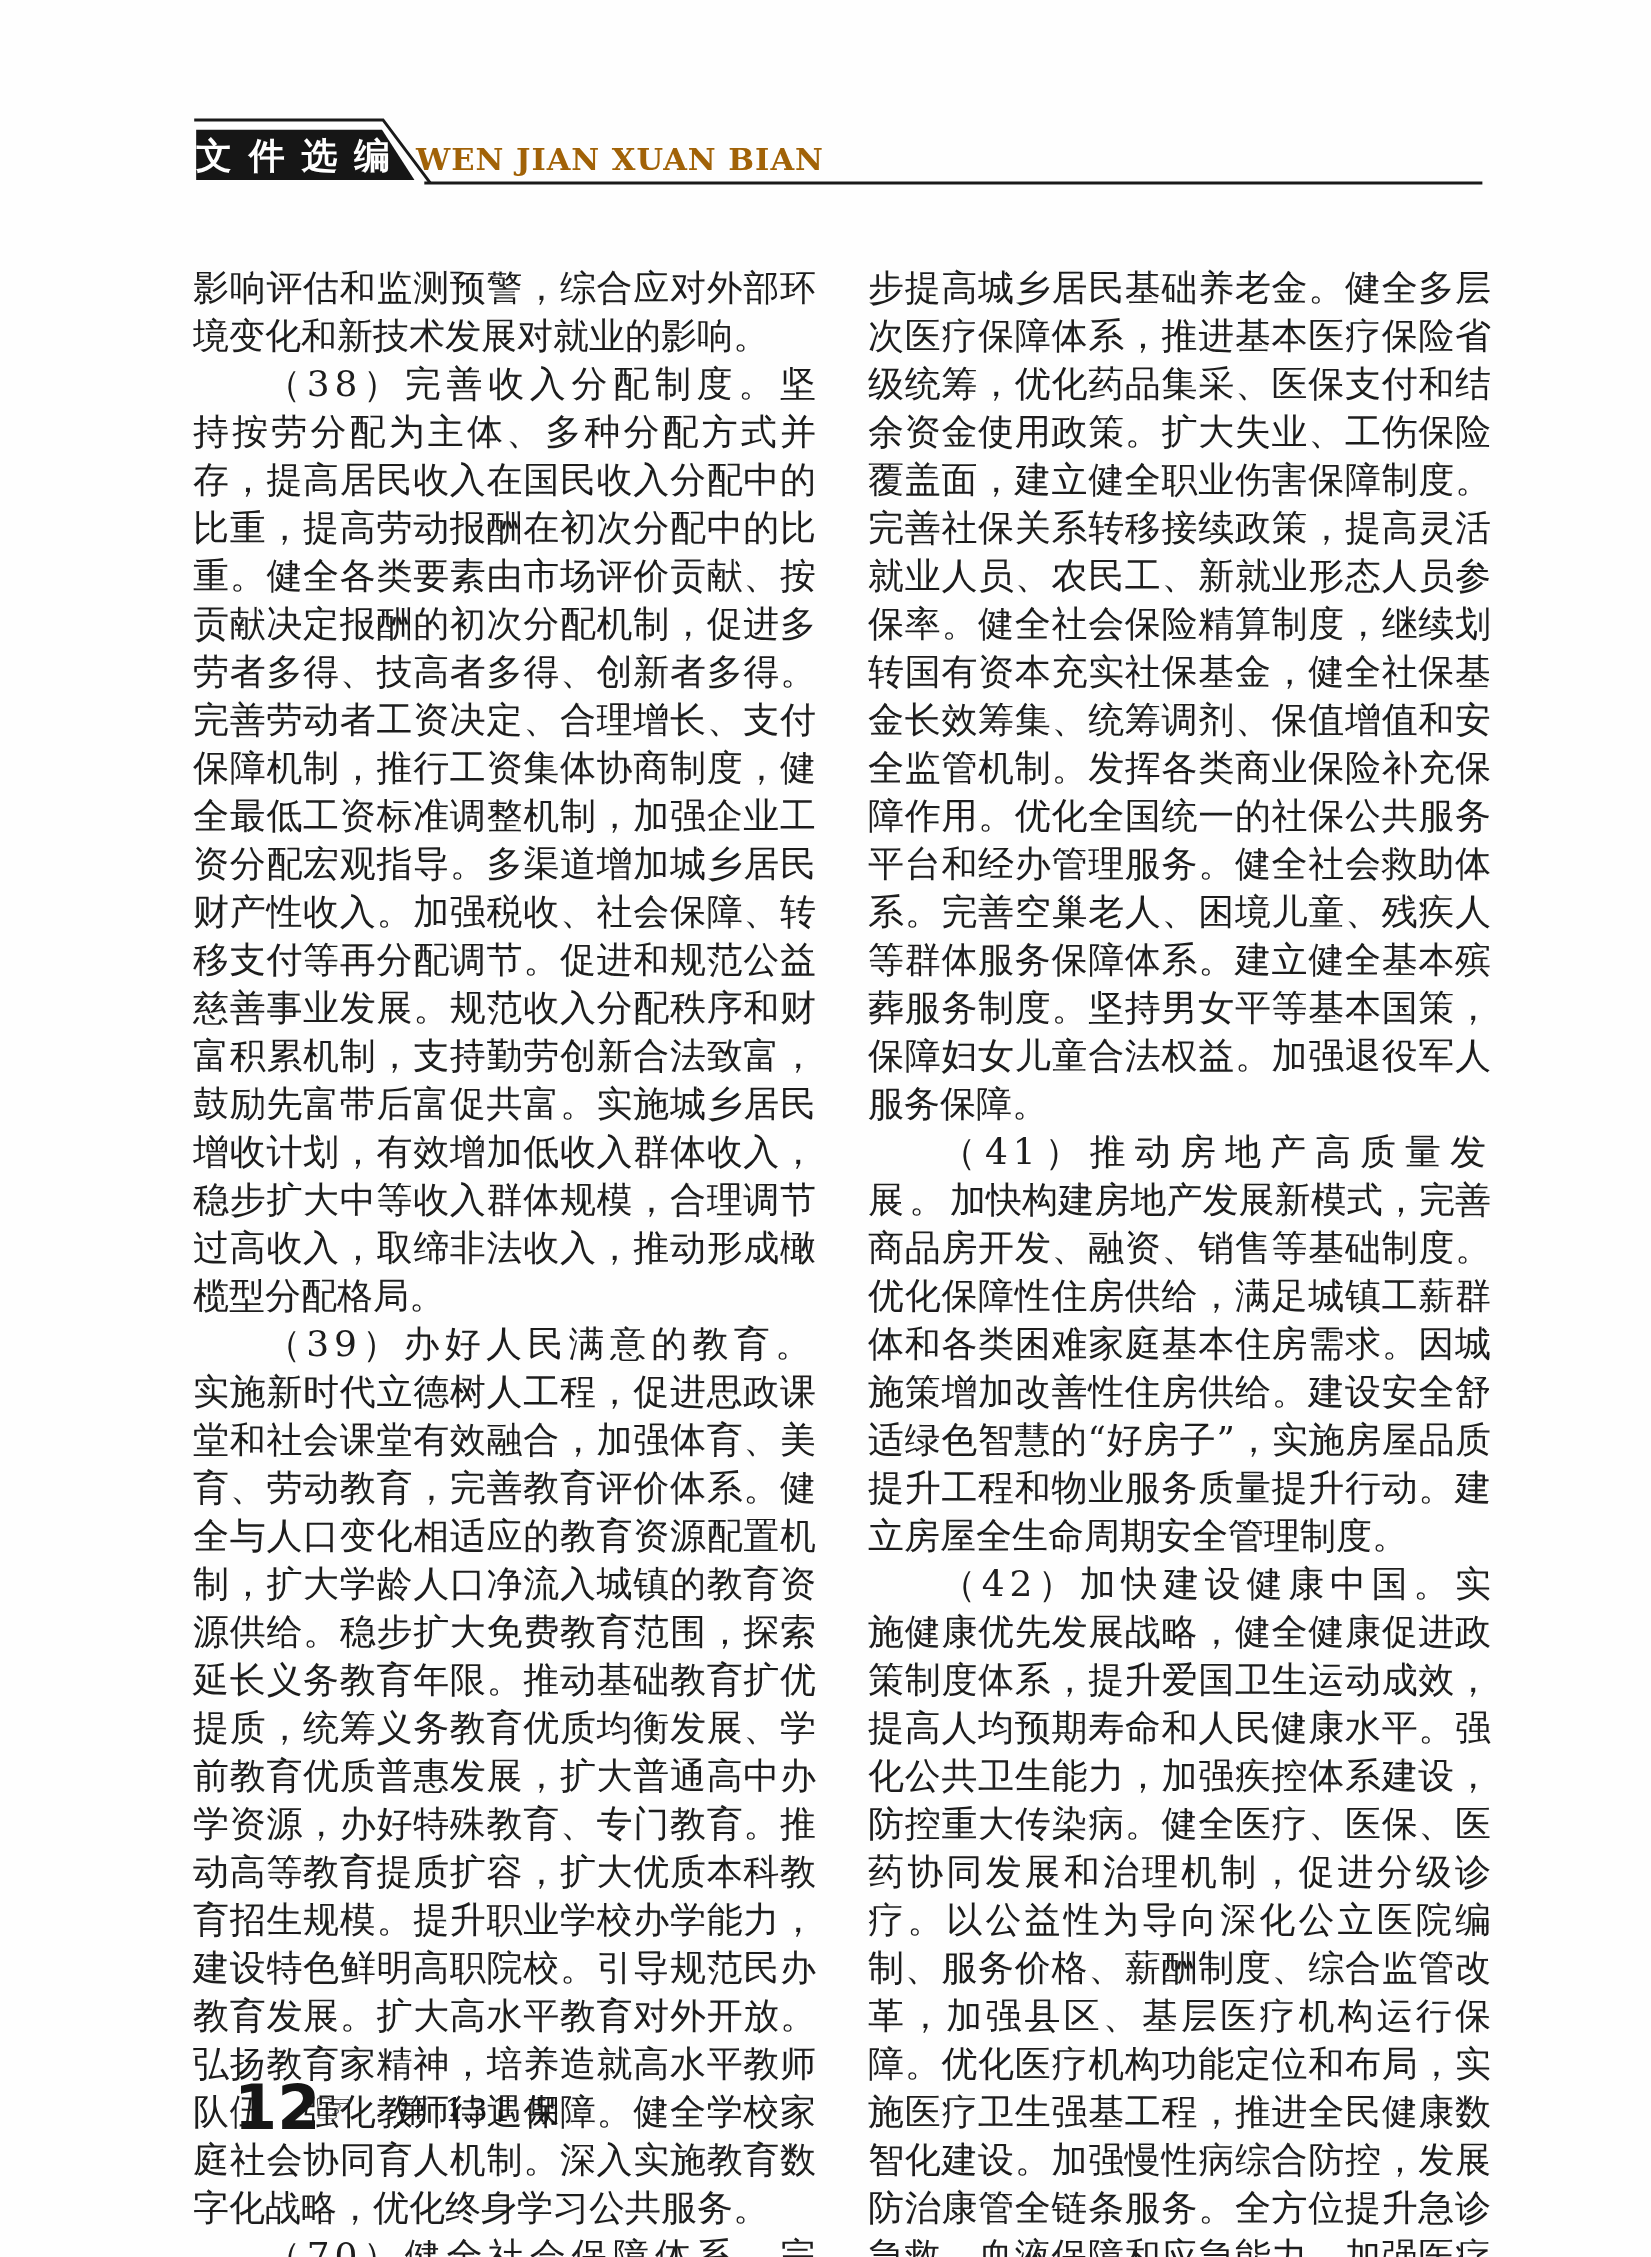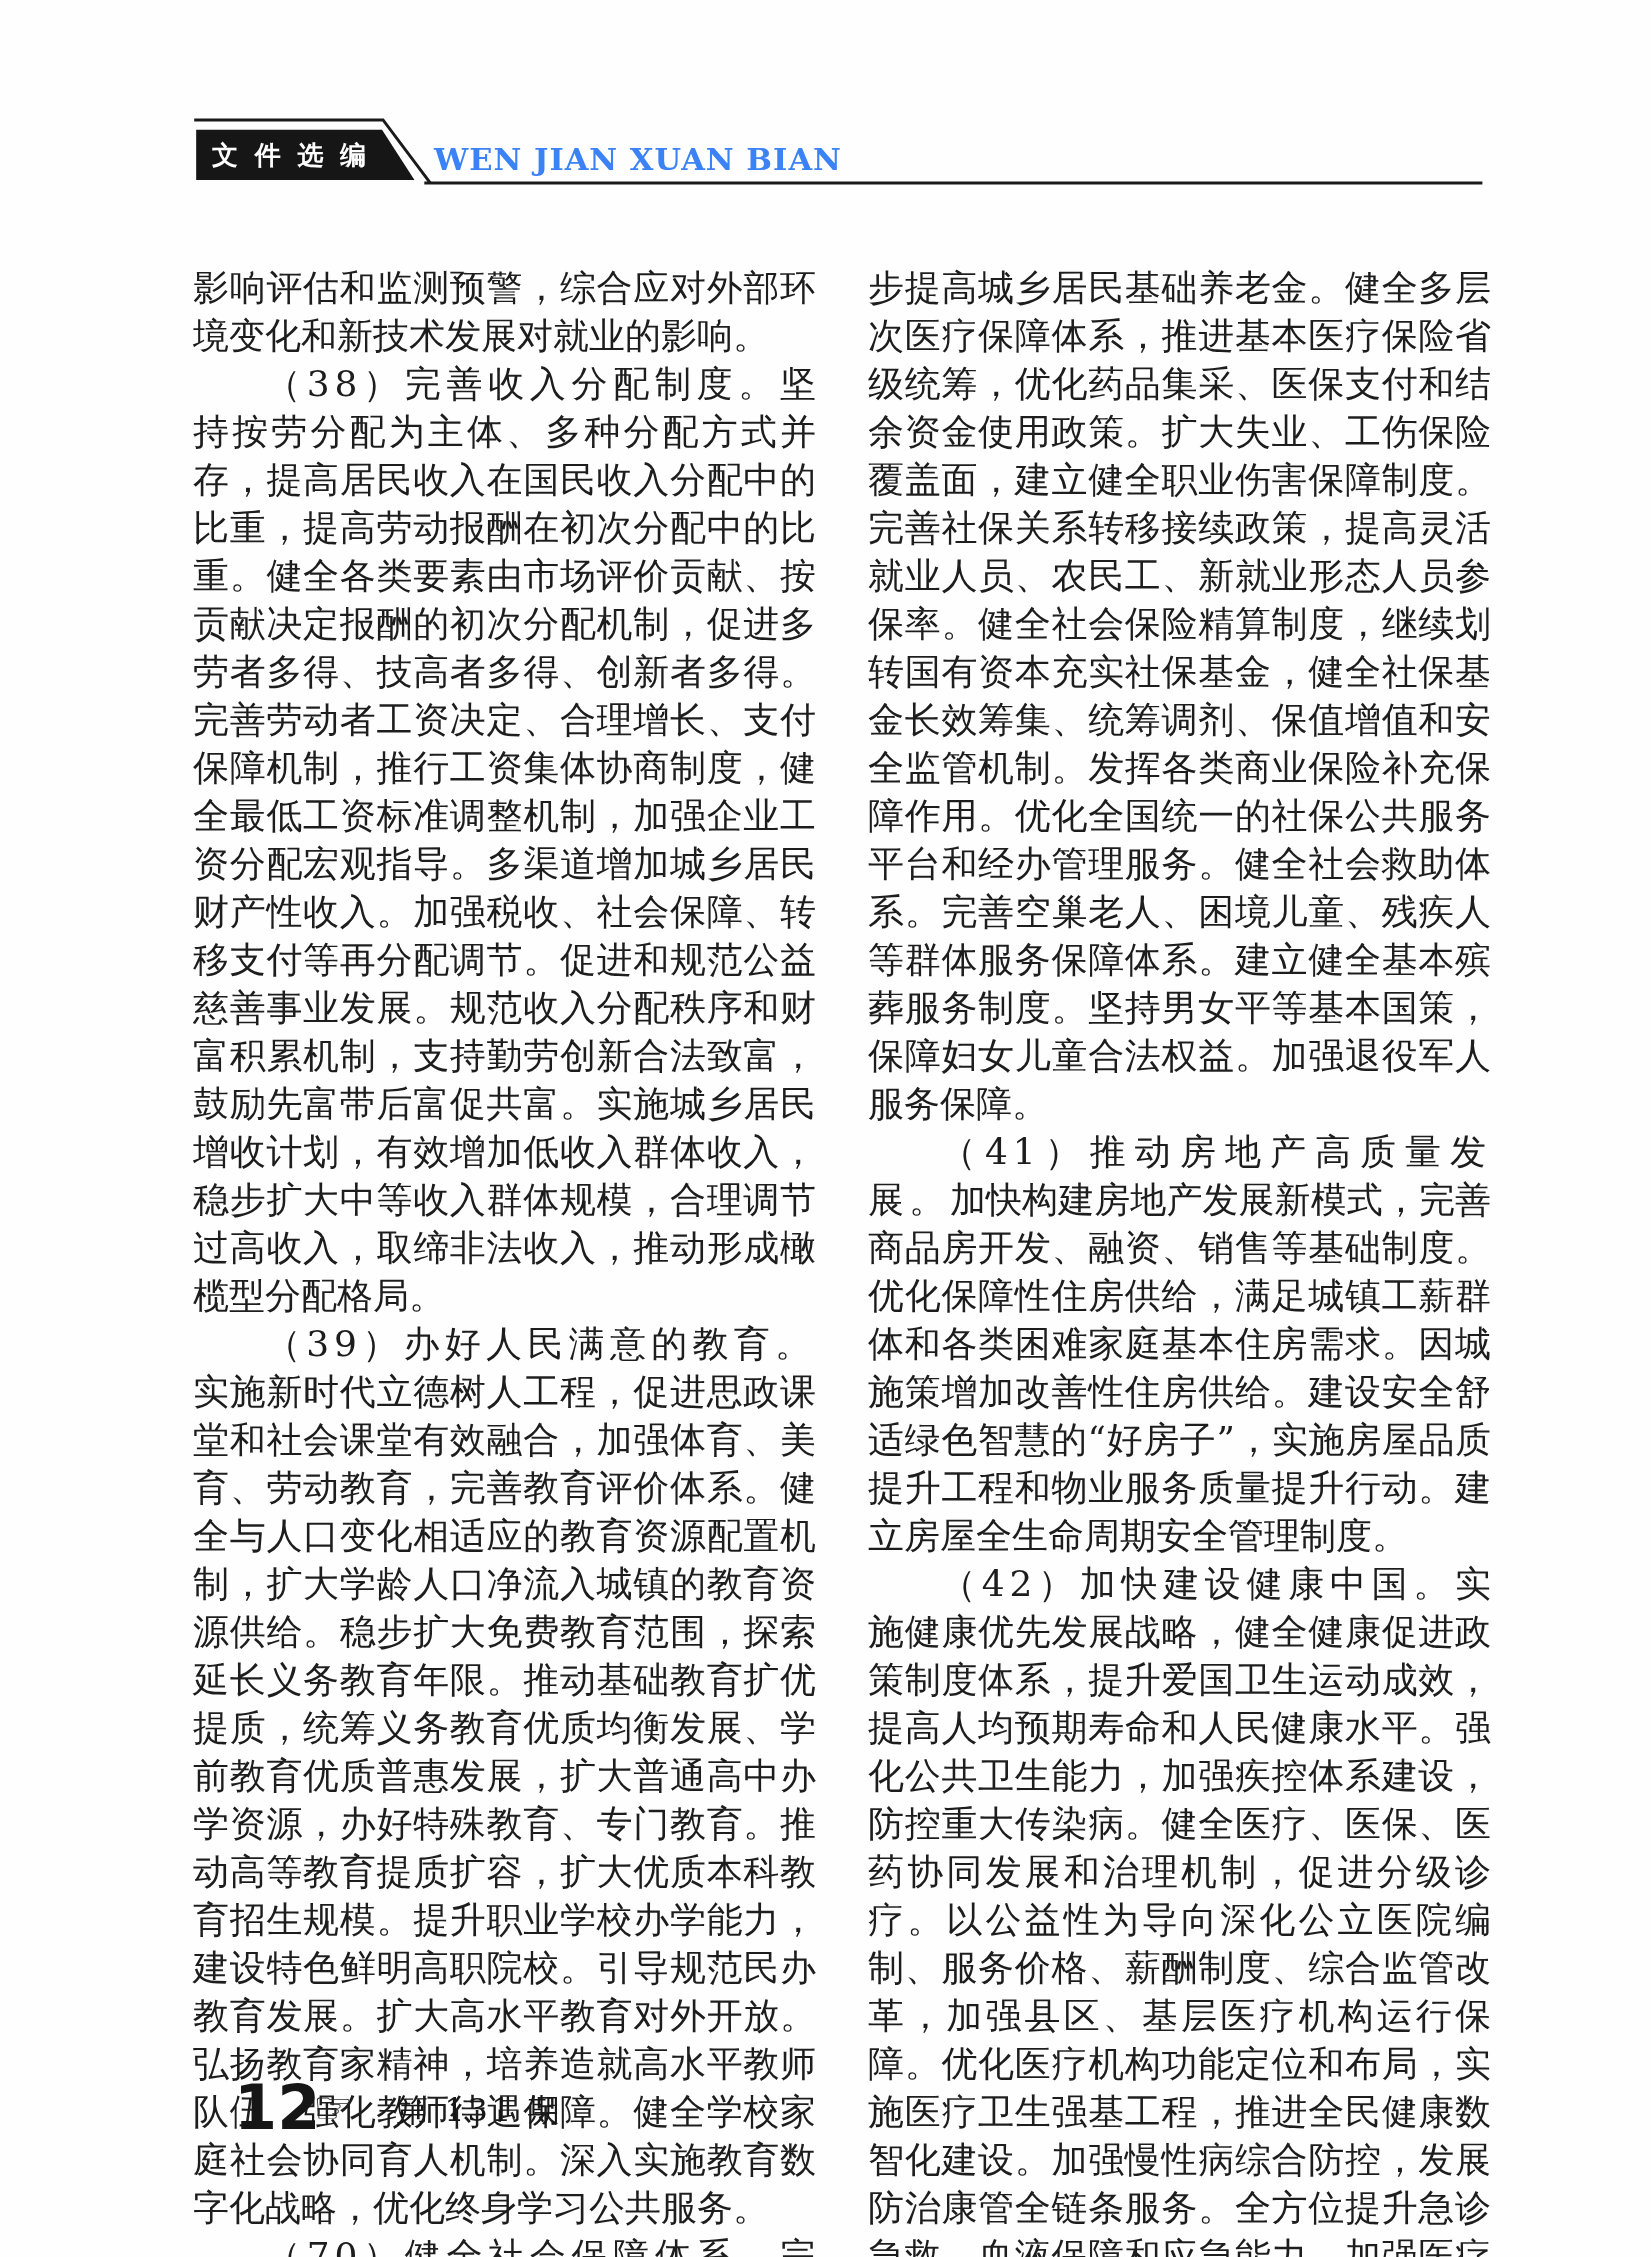--- a/index.html
+++ b/index.html
@@ -7,30 +7,30 @@
     position:relative;
     width:1652px;height:2258px;
     background:#fefefe;
     margin:0 auto;
     overflow:hidden;
     font-family:"DejaVu Serif","Liberation Serif",serif;
   }
   
   .header-svg{position:absolute;left:0;top:0;}
   .badge-title{
-    position:absolute;left:212px;top:135px;
+    position:absolute;left:196px;top:135px;
     font-family:"DejaVu Sans","Liberation Sans",sans-serif;
-    font-weight:bold;font-size:26px;line-height:41px;
+    font-weight:bold;font-size:36px;line-height:41px;
     color:#ffffff;letter-spacing:16.7px;white-space:nowrap;
   }
   .header-subtitle{
-    position:absolute;left:434px;top:141px;
+    position:absolute;left:416px;top:141px;
     font-family:"DejaVu Serif","Liberation Serif",serif;
     font-weight:bold;font-size:30.5px;line-height:37px;
-    color:#3b82f6;letter-spacing:1px;white-space:nowrap;
+    color:#a16207;letter-spacing:1px;white-space:nowrap;
   }
   
   .column{
     position:absolute;top:264px;width:623px;
     color:#1d1d1d;
   }
   .column-left{left:193px;}
   .column-right{left:868px;}
   .para{
     margin:0;

